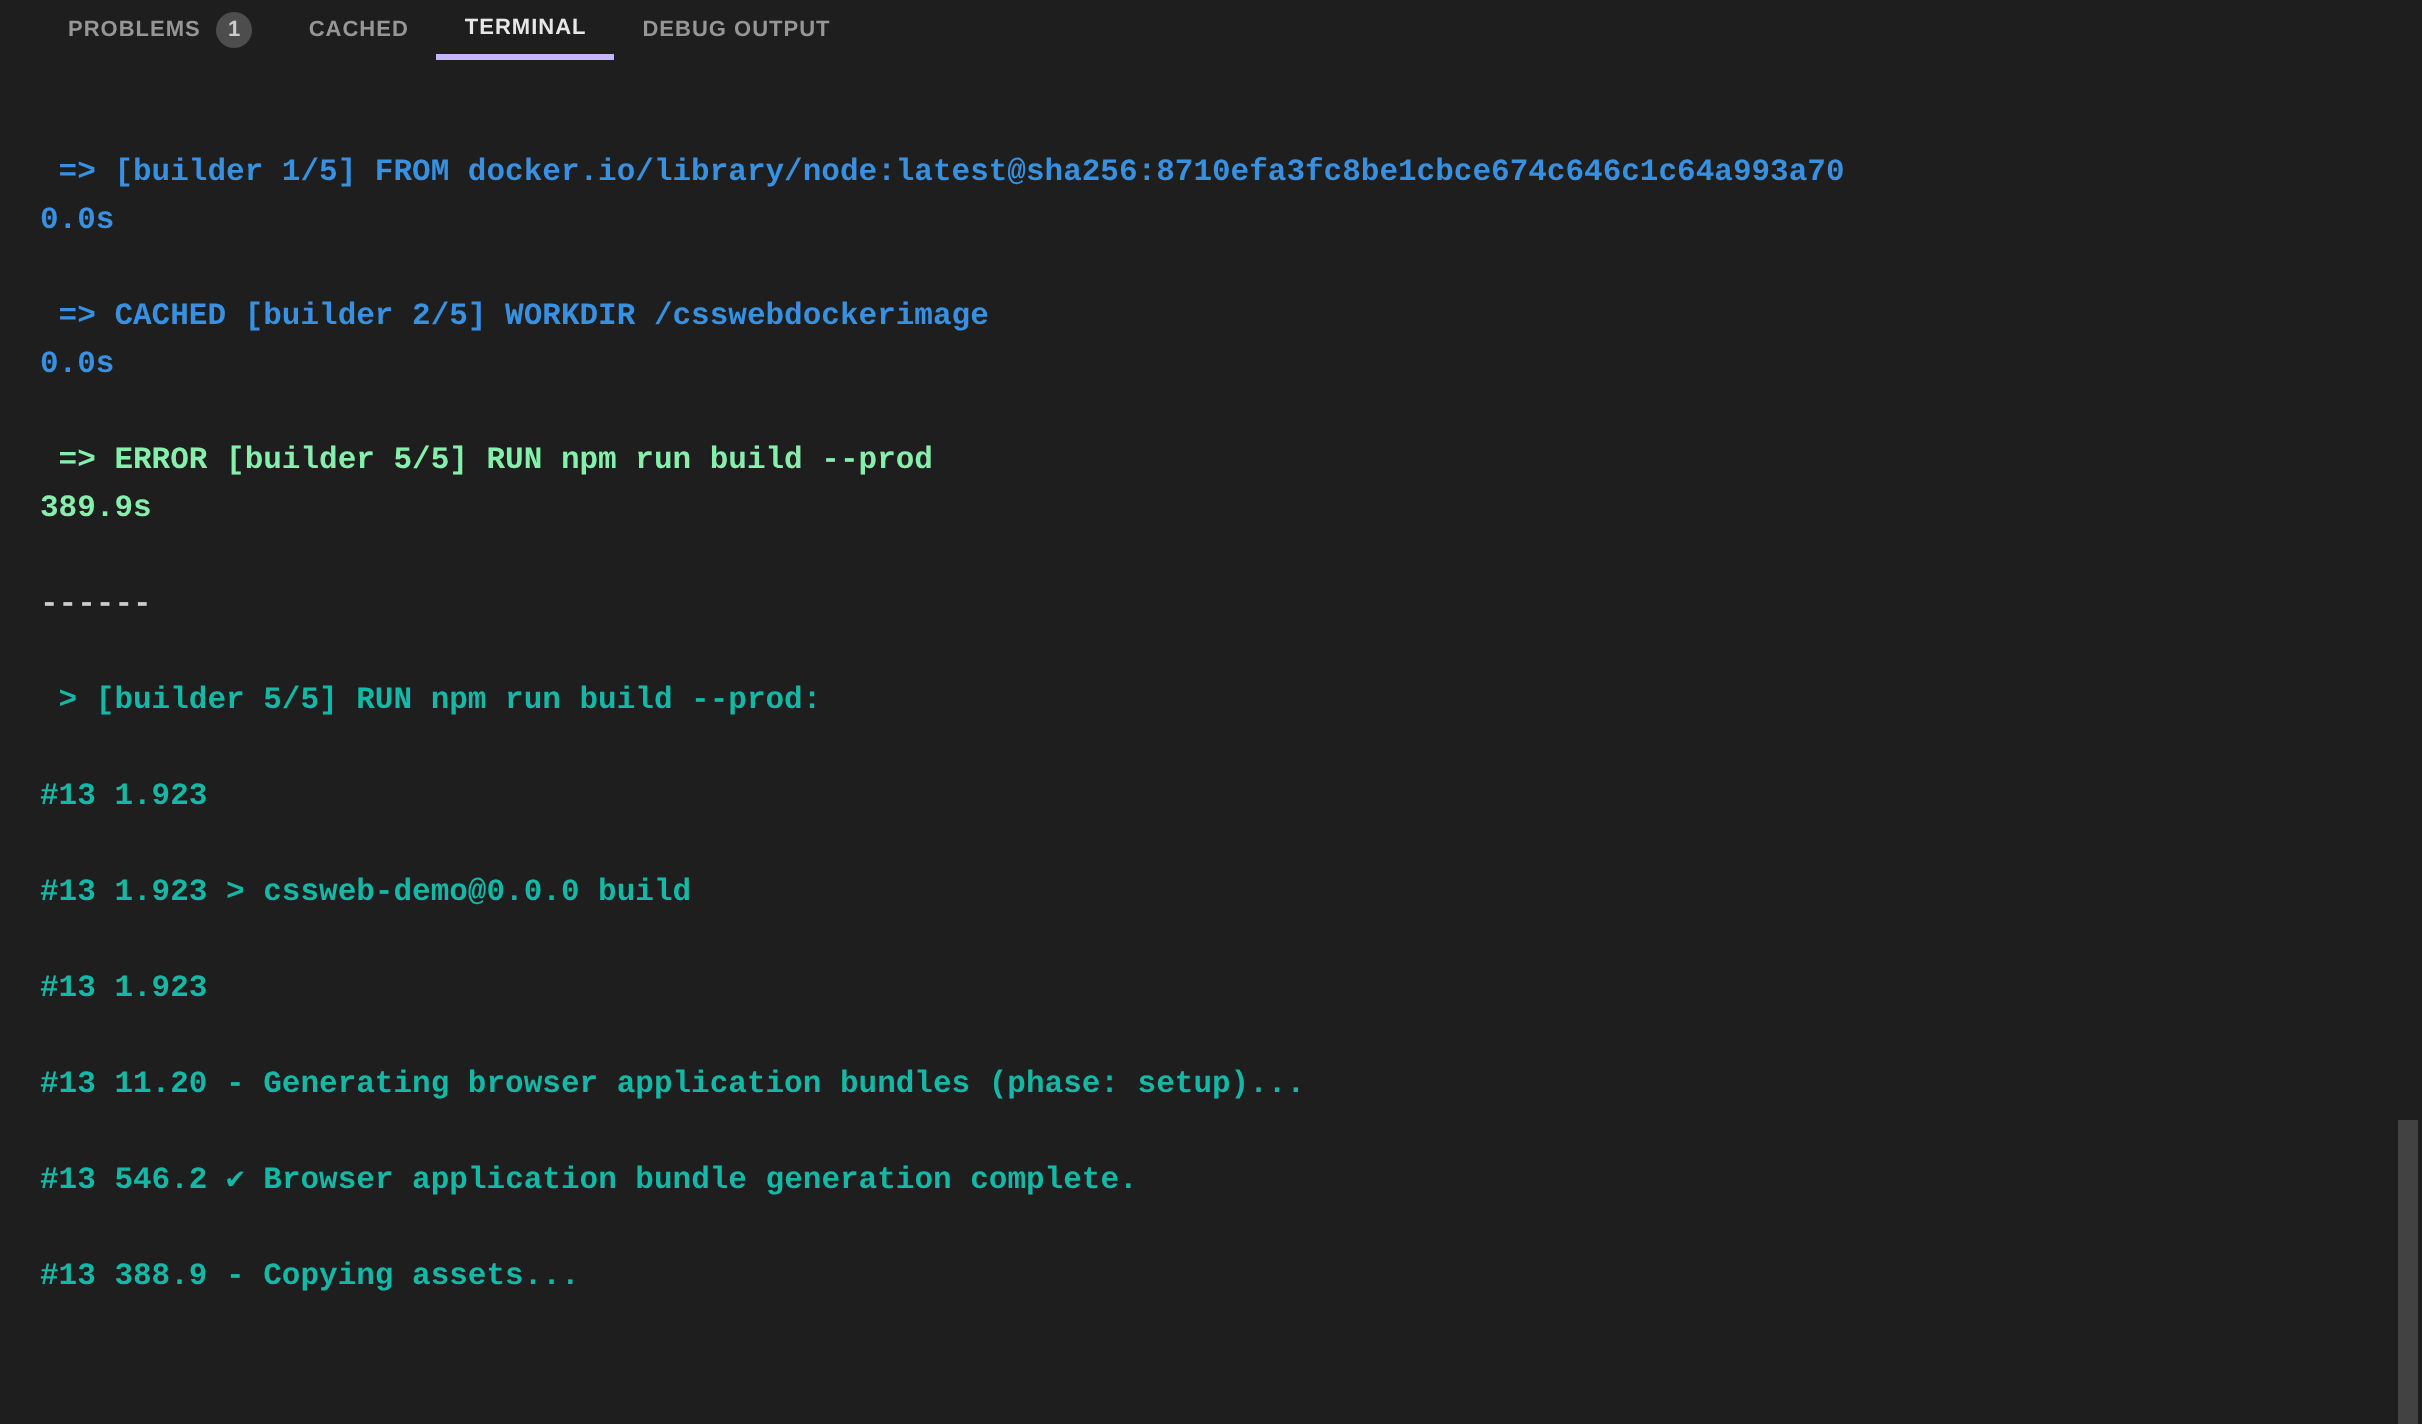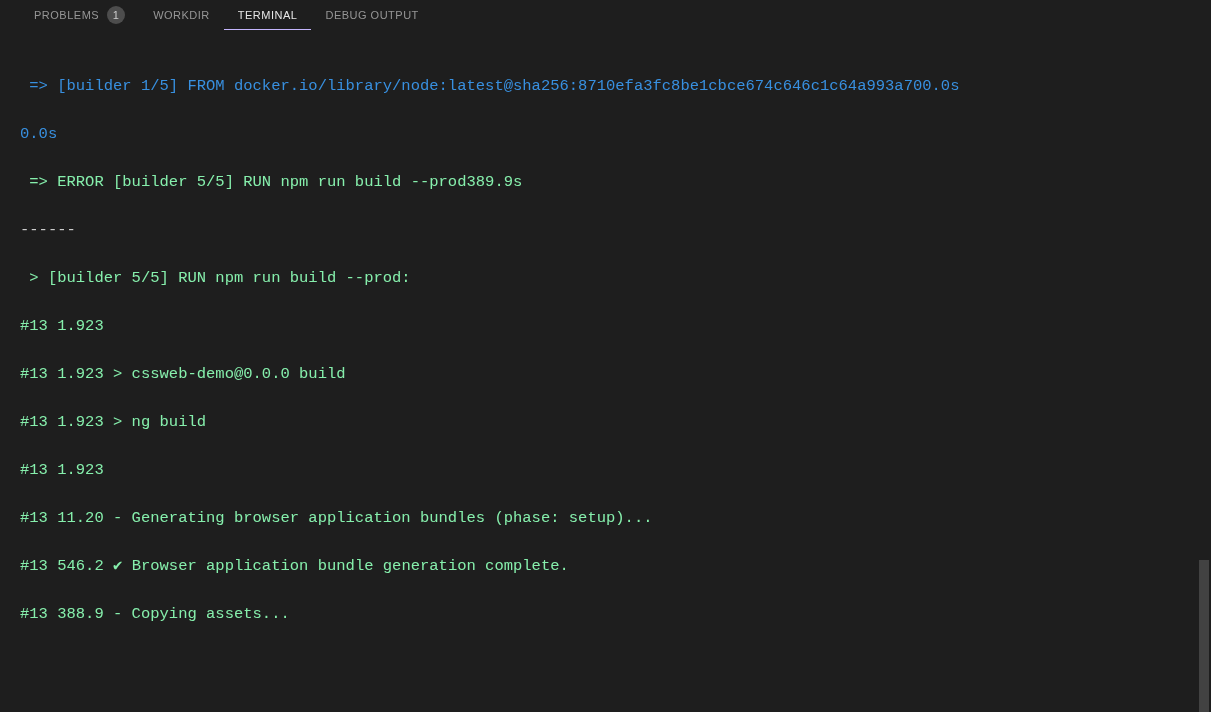--- a/index.html
+++ b/index.html
@@ -1,15 +1,15 @@
 <!DOCTYPE html>
 <html><head>
 <meta charset="utf-8">
 <style>
-  * { margin: 0; padding: 0; box-sizing: border-box; }
+  * { margin: 0; padding: 0; box-sizing: border-box; font-weight: bold; }
   body {
     background: #1e1e1e;
     font-family: "Segoe UI", Arial, sans-serif;
     font-size: 13px;
     color: #cccccc;
     width: 1211px;
     height: 712px;
     overflow: hidden;
     position: relative;
   }
@@ -26,21 +26,21 @@
     height: 30px;
     padding: 0 14px;
     font-size: 11px;
     letter-spacing: 0.5px;
     color: #969696;
     cursor: pointer;
     gap: 8px;
   }
   .tab.active {
     color: #e7e7e7;
-    border-bottom: 1px solid #c4b5fd;
+    border-bottom: 3px solid #c4b5fd;
     font-weight: 400;
   }
   .badge {
     background: #4d4d4d;
     color: #cccccc;
     border-radius: 10px;
     min-width: 18px;
     height: 18px;
     display: inline-flex;
     align-items: center;
@@ -53,26 +53,27 @@
     font-size: 15.5px;
     line-height: 24px;
     padding: 20px 10px 10px 20px;
     white-space: pre;
     color: #cccccc;
     letter-spacing: 0px;
     position: relative;
   }
   .row {
     display: flex;
-    justify-content: flex-start;
+    justify-content: flex-end;
     padding-right: 50px;
+    flex-direction: column;
   }
   .blue { color: #3890e0; }
   .red { color: #86efac; }
-  .white { color: #86efac; }
+  .white { color: #14b8a6; }
   .sep { color: #cccccc; }
   .scrollbar {
     position: absolute;
     right: 0;
     top: 35px;
     width: 14px;
     bottom: 0;
     background: transparent;
   }
   .scrollbar-thumb {
@@ -87,39 +88,38 @@
 </style>
 </head>
 <body>
 
 <div class="tabs">
   <div class="tab">
     <span>PROBLEMS</span>
     <span class="badge">1</span>
   </div>
   <div class="tab">
-    <span>WORKDIR</span>
+    <span>CACHED</span>
   </div>
   <div class="tab active">
     <span>TERMINAL</span>
   </div>
   <div class="tab">
     <span>DEBUG OUTPUT</span>
   </div>
 </div>
 
 <div class="terminal">
 <div class="row"><span class="blue"> =&gt; [builder 1/5] FROM docker.io/library/node:latest@sha256:8710efa3fc8be1cbce674c646c1c64a993a70</span><span class="blue">0.0s</span></div>
-<div class="row"><span class="blue">0.0s</span></div>
+<div class="row"><span class="blue"> =&gt; CACHED [builder 2/5] WORKDIR /csswebdockerimage</span><span class="blue">0.0s</span></div>
 <div class="row"><span class="red"> =&gt; ERROR [builder 5/5] RUN npm run build --prod</span><span class="red">389.9s</span></div>
 <div class="sep">------</div>
 <div class="white"> &gt; [builder 5/5] RUN npm run build --prod:</div>
 <div class="white">#13 1.923</div>
 <div class="white">#13 1.923 &gt; cssweb-demo@0.0.0 build</div>
-<div class="white">#13 1.923 &gt; ng build</div>
 <div class="white">#13 1.923</div>
 <div class="white">#13 11.20 - Generating browser application bundles (phase: setup)...</div>
 <div class="white">#13 546.2 ✔ Browser application bundle generation complete.</div>
 <div class="white">#13 388.9 - Copying assets...</div>
 
 
 
 
 
 

